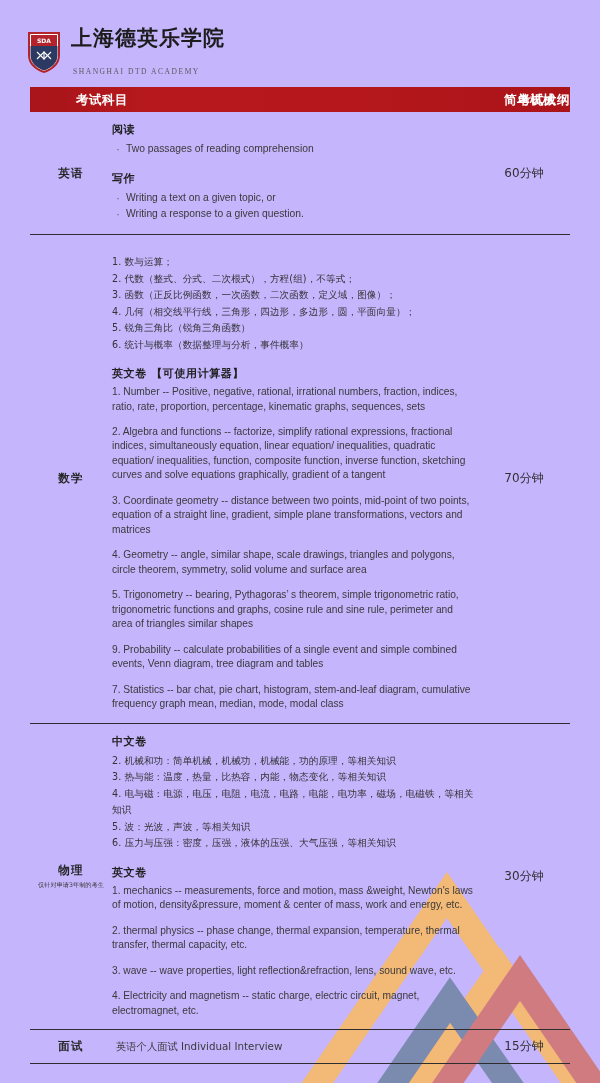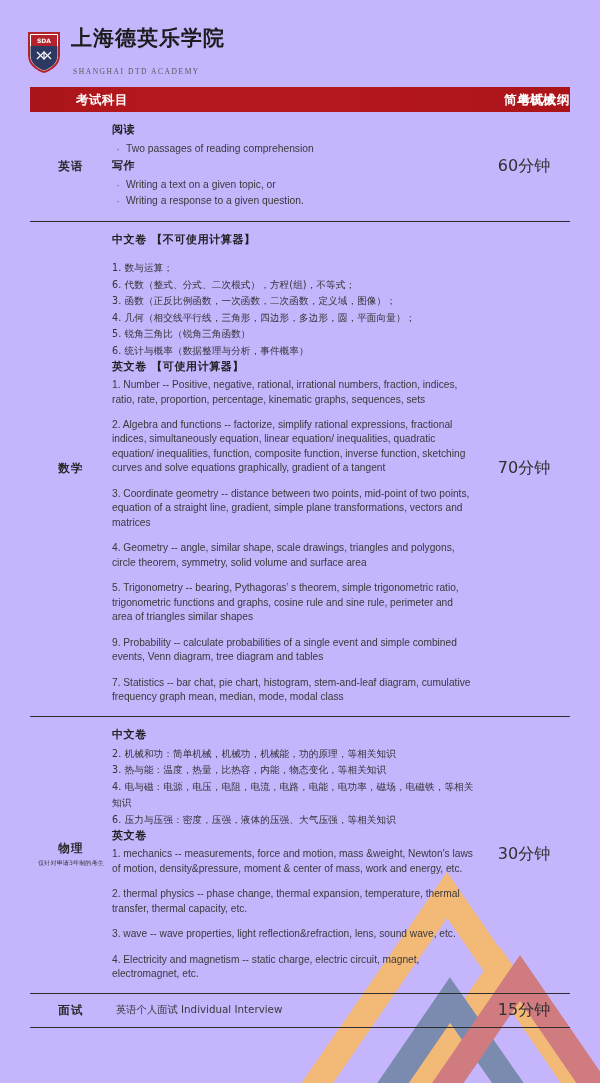--- a/index.html
+++ b/index.html
@@ -142,35 +142,35 @@
     min-width: 0;
   }
 
   .cell-duration {
     width: 92px;
     flex: none;
     display: flex;
     align-items: center;
     justify-content: center;
     font-family: "DejaVu Sans", "Liberation Sans", sans-serif;
-    font-size: 16px;
+    font-size: 12px;
     color: #303030;
     white-space: nowrap;
   }
 
   
   .blk-title {
     font-family: "DejaVu Sans", "Liberation Sans", sans-serif;
     font-size: 11px;
     font-weight: 700;
     color: #1f1f1f;
     letter-spacing: 0.6px;
     margin-bottom: 4px;
   }
-  .blk-title.sp { }
+  .blk-title.sp { margin-top: 13px; }
 
   .bullet-line {
     font-size: 10.3px;
     color: #3a3a3a;
     line-height: 1.62;
     padding-left: 14px;
     position: relative;
   }
   .bullet-line::before {
     content: "·";
@@ -260,25 +260,24 @@
           <div class="bullet-line">Writing a text on a given topic, or</div>
           <div class="bullet-line">Writing a response to a given question.</div>
         </div>
         <div class="cell-duration">60分钟</div>
       </div>
       <div class="row">
         <div class="cell-subject">
           <div class="subj-name">数学</div>
         </div>
         <div class="cell-outline">
-          <div class="blk-title">中文卷 【不可使用计算器】</div>
           <div class="gap-sm"></div>
           <div class="cn-list">
             <div>1. 数与运算；</div>
-            <div>6. 代数（整式、分式、二次根式），方程(组)，不等式；</div>
+            <div>2. 代数（整式、分式、二次根式），方程(组)，不等式；</div>
             <div>3. 函数（正反比例函数，一次函数，二次函数，定义域，图像）；</div>
             <div>4. 几何（相交线平行线，三角形，四边形，多边形，圆，平面向量）；</div>
             <div>5. 锐角三角比（锐角三角函数）</div>
             <div>6. 统计与概率（数据整理与分析，事件概率）</div>
           </div>
           <div class="blk-title sp">英文卷 【可使用计算器】</div>
           <div class="en-para">1. Number -- Positive, negative, rational, irrational numbers, fraction, indices, ratio, rate, proportion, percentage, kinematic graphs, sequences, sets</div>
           <div class="en-para">2. Algebra and functions -- factorize, simplify rational expressions, fractional indices, simultaneously equation,  linear equation/ inequalities,  quadratic equation/ inequalities, function, composite function, inverse function, sketching curves and solve equations graphically, gradient of a tangent</div>
           <div class="en-para">3. Coordinate geometry -- distance between two points, mid-point of two points, equation of a straight line, gradient,  simple plane transformations, vectors and matrices</div>
           <div class="en-para">4. Geometry -- angle, similar shape, scale drawings, triangles and polygons, circle theorem, symmetry, solid volume and surface area</div>
@@ -292,20 +291,21 @@
         <div class="cell-subject">
           <div class="subj-name">物理</div>
           <div class="subj-note">仅针对申请3年制的考生</div>
         </div>
         <div class="cell-outline">
           <div class="blk-title">中文卷</div>
           <div class="cn-list">
             <div>2. 机械和功：简单机械，机械功，机械能，功的原理，等相关知识</div>
             <div>3. 热与能：温度，热量，比热容，内能，物态变化，等相关知识</div>
             <div>4. 电与磁：电源，电压，电阻，电流，电路，电能，电功率，磁场，电磁铁，等相关知识</div>
+            <div>5. 波：光波，声波，等相关知识</div>
             <div>6. 压力与压强：密度，压强，液体的压强、大气压强，等相关知识</div>
           </div>
           <div class="blk-title sp">英文卷</div>
           <div class="en-para">1. mechanics -- measurements,  force and motion, mass &amp;weight, Newton's laws of motion, density&amp;pressure, moment &amp; center of mass, work and energy, etc.</div>
           <div class="en-para">2. thermal physics -- phase change, thermal expansion, temperature, thermal transfer, thermal capacity, etc.</div>
           <div class="en-para">3. wave -- wave properties, light reflection&amp;refraction, lens, sound wave, etc.</div>
           <div class="en-para">4. Electricity and magnetism -- static charge, electric circuit, magnet, electromagnet, etc.</div>
         </div>
         <div class="cell-duration">30分钟</div>
       </div>

